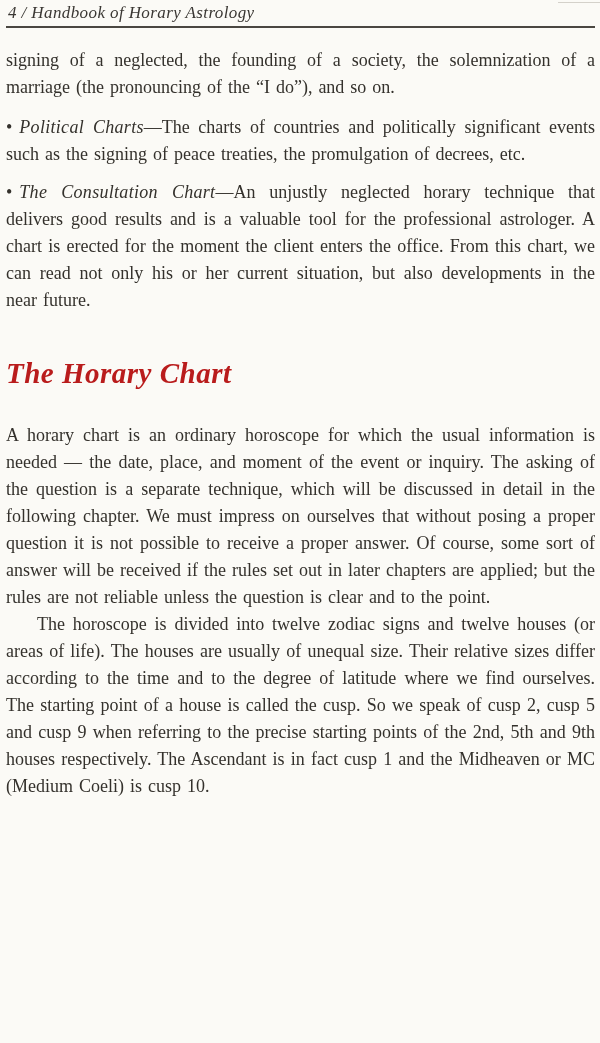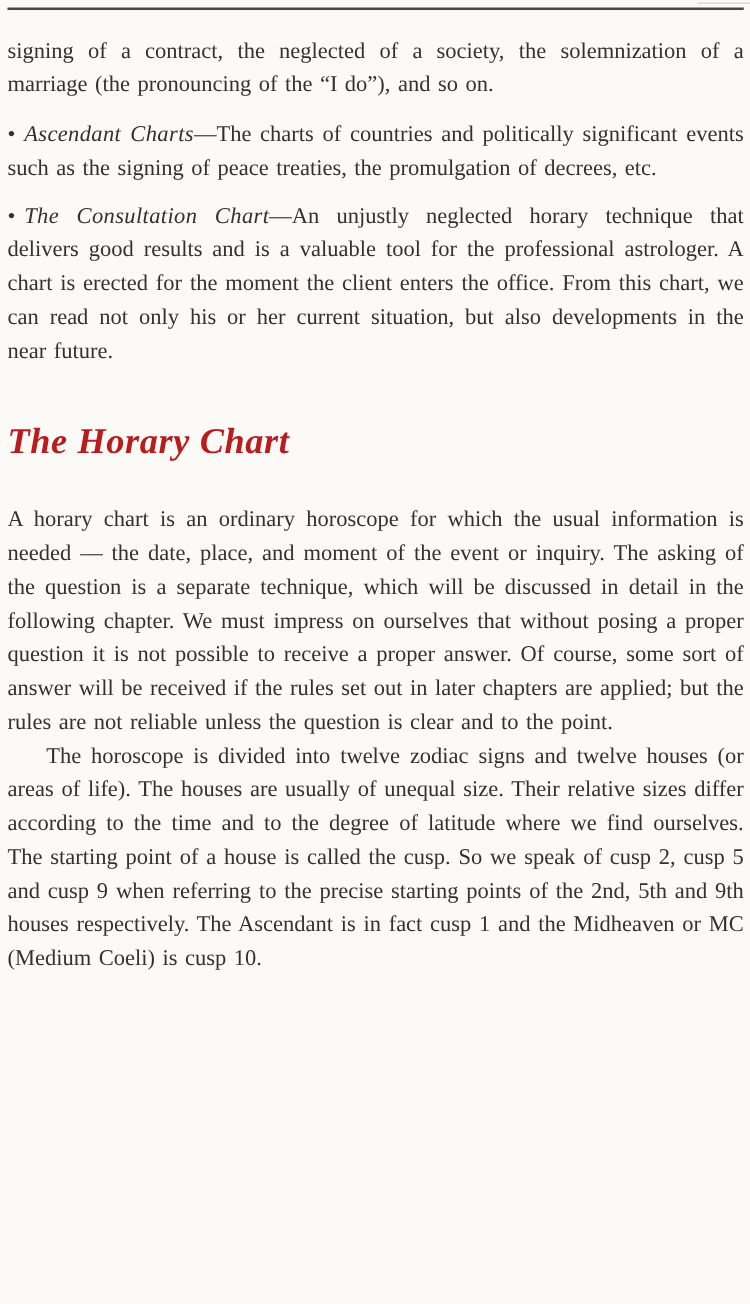--- a/index.html
+++ b/index.html
@@ -72,28 +72,29 @@
     text-indent: 31px;
   }
 </style>
 </head>
 <body>
 
 <div class="scan-artifact"></div>
 
 <div class="page">
 
+  <div class="running-header">4 / Handbook of Horary Astrology</div>
 
   <div class="header-rule"></div>
 
   <div class="bodytext">
 
-    <p class="p-intro">signing of a contract, the neglected of a society, the solemnization of a marriage (the pronouncing of the “I do”), and so on.</p>
+    <p class="p-intro">signing of a neglected, the founding of a society, the solemnization of a marriage (the pronouncing of the “I do”), and so on.</p>
 
-    <p class="p-bullet1"><span class="bullet-marker">•</span><span class="bullet-lead">Ascendant Charts</span><span>—</span><span>The charts of countries and politically significant events such as the signing of peace treaties, the promulgation of decrees, etc.</span></p>
+    <p class="p-bullet1"><span class="bullet-marker">•</span><span class="bullet-lead">Political Charts</span><span>—</span><span>The charts of countries and politically significant events such as the signing of peace treaties, the promulgation of decrees, etc.</span></p>
 
     <p class="p-bullet2"><span class="bullet-marker">•</span><span class="bullet-lead">The Consultation Chart</span><span>—</span><span>An unjustly neglected horary technique that delivers good results and is a valuable tool for the professional astrologer. A chart is erected for the moment the client enters the office. From this chart, we can read not only his or her current situation, but also developments in the near future.</span></p>
 
 
     <h2 class="section-heading">The Horary Chart</h2>
 
     <p class="p-horary1">A horary chart is an ordinary horoscope for which the usual information is needed — the date, place, and moment of the event or inquiry. The asking of the question is a separate technique, which will be discussed in detail in the following chapter. We must impress on ourselves that without posing a proper question it is not possible to receive a proper answer. Of course, some sort of answer will be received if the rules set out in later chapters are applied; but the rules are not reliable unless the question is clear and to the point.</p>
 
 
     <p class="indented">The horoscope is divided into twelve zodiac signs and twelve houses (or areas of life). The houses are usually of unequal size. Their relative sizes differ according to the time and to the degree of latitude where we find ourselves. The starting point of a house is called the cusp. So we speak of cusp 2, cusp 5 and cusp 9 when referring to the precise starting points of the 2nd, 5th and 9th houses respectively. The Ascendant is in fact cusp 1 and the Midheaven or MC (Medium Coeli) is cusp 10.</p>

